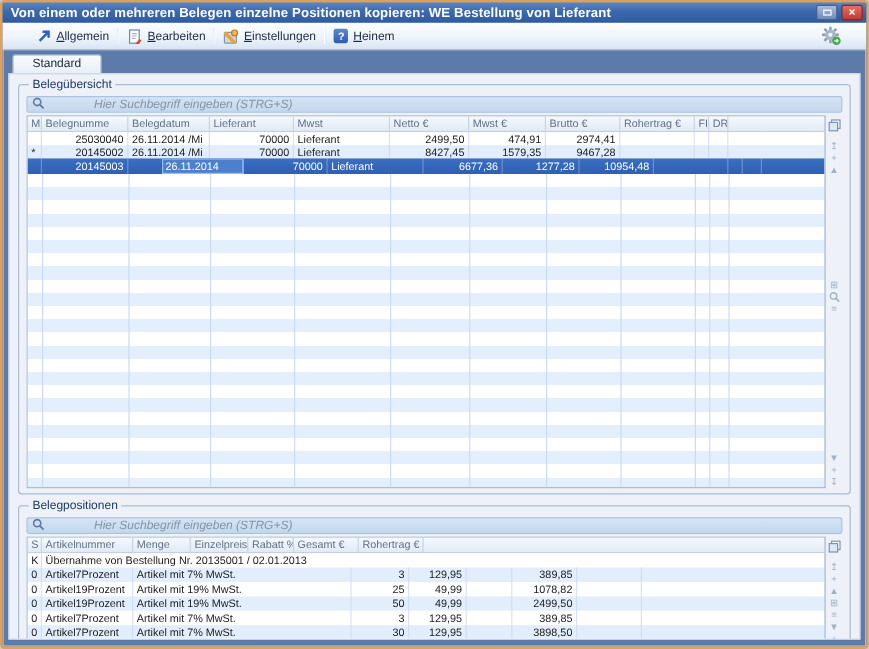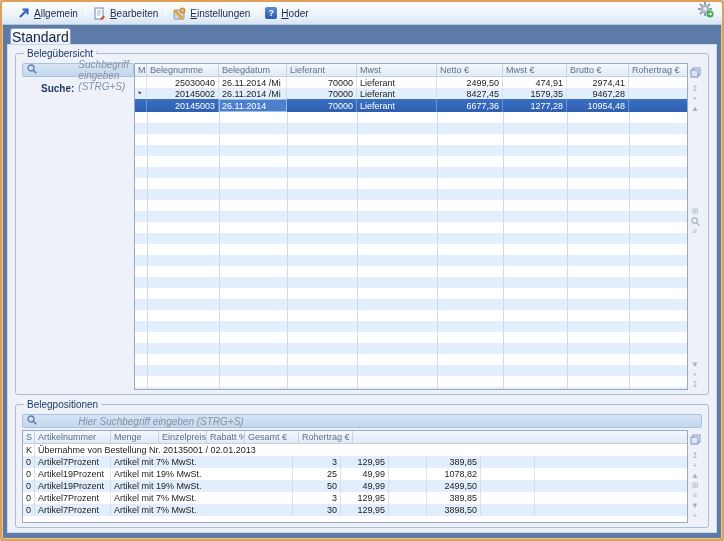--- a/index.html
+++ b/index.html
@@ -20,45 +20,45 @@
   .title { color:#fff; font-size:11px; font-weight:bold; flex:1; white-space:nowrap; overflow:hidden; letter-spacing:.1px; }
   .winbtn { width:18px; height:13px; border-radius:2px; margin-left:3px; display:flex; align-items:center; justify-content:center; cursor:default; }
   .btn-restore { background:linear-gradient(#a9bcd9,#7089b4); border:1px solid #45618f; }
   .btn-restore .box { width:7px; height:5px; border:1px solid #fff; background:transparent; }
   .btn-close { background:linear-gradient(#ea6d5f,#c03a2e); border:1px solid #8c271e; color:#fff; font-size:10px; font-weight:bold; line-height:10px; }
   
   .menubar {
     height:23px; flex:0 0 23px;
     background:linear-gradient(to bottom,#fdfeff 0%,#eef4fb 55%,#d9e5f3 100%);
     border-bottom:1px solid #b7c7da;
-    display:flex; padding:0 8px;
+    display:flex; align-items:center; padding:0 21px;
   }
   .mn-item { display:flex; align-items:center; gap:4px; padding:2px 7px; font-size:10px; color:#1b2a45; cursor:default; }
   .mn-sep { width:1px; height:14px; background:#c2d0e0; border-right:1px solid #fff; }
   .mn-key { text-decoration:underline; }
   .mn-spacer { flex:1; }
   .mn-ico { width:13px; height:13px; display:inline-flex; align-items:center; justify-content:center; }
   .hilfe-ico { width:12px; height:12px; border-radius:2px; background:linear-gradient(#5b8ad2,#2c5cae); color:#fff; font-size:9px; font-weight:bold; display:flex; align-items:center; justify-content:center; }
   
   .workarea { flex:1; display:flex; flex-direction:column; padding:2px 5px 6px 5px; overflow:hidden; }
   .tabstrip { height:17px; flex:0 0 17px; display:flex; align-items:flex-end; padding-left:3px; }
   .tab {
-    height:16px; padding:0 1px; font-size:14px; color:#14233c;
+    height:16px; padding:0 16px; font-size:10px; color:#14233c;
     background:linear-gradient(#fafcfe,#e9eff7);
     border:1px solid #8ea6c4; border-bottom:none; border-radius:3px 3px 0 0;
     display:flex; align-items:center;
   }
   .tabpage {
     flex:1; background:#eef2f8; border:1px solid #cdd9e8;
     padding:4px 7px 4px 7px; display:flex; flex-direction:column; overflow:hidden;
   }
   
   .groupbox { position:relative; border:1px solid #a9bcd3; border-radius:3px; padding:9px 6px 4px 6px; background:#eef2f8; }
   .gb-label { position:absolute; top:-6px; left:8px; padding:0 3px; background:#eef2f8; font-size:10px; color:#1d3a66; }
-  .gb1 { flex:0 0 342px; margin-top:4px; display:flex; flex-direction:row; }
+  .gb1 { flex:0 0 342px; margin-top:4px; display:flex; flex-direction:column; }
   .gb2 { flex:1; margin-top:9px; display:flex; flex-direction:column; }
   
   .searchbar {
     height:14px; flex:0 0 14px; margin-bottom:2px;
     background:linear-gradient(#d6e4f4,#c3d7ee);
     border:1px solid #a9c2de; border-radius:2px;
     display:flex; align-items:center; gap:4px; padding:0 4px; font-size:10px;
   }
   .search-label { font-weight:bold; color:#1d3a66;margin-top:36px; }
   .search-ph { font-style:italic; color:#8593a6; }
@@ -67,21 +67,21 @@
   .grid { flex:1; border:1px solid #93abc9; background:#fff; display:flex; flex-direction:column; overflow:hidden; }
   .hrow { display:flex; height:13px; flex:0 0 13px; background:linear-gradient(#f5f9fd,#e1eaf4); border-bottom:1px solid #c2d0e1; font-size:9px; color:#5f7189; }
   .hrow .c { border-right:1px solid #c6d4e4; display:flex; align-items:center; padding:0 3px; overflow:hidden; white-space:nowrap; }
   .r { display:flex; height:11px; flex:0 0 11px; font-size:9px; color:#1c1c1c; background:#fff; }
   .r.alt { background:#e2eefb; }
   .r .c { border-right:1px solid #d8e4f1; display:flex; align-items:center; padding:0 3px; overflow:hidden; white-space:nowrap; }
   .r.alt .c { border-right-color:#cfdfef; }
   .num { justify-content:flex-end; }
   .r.sel { background:linear-gradient(#3a6fc2,#2e5fb2); color:#fff; height:13px; flex:0 0 13px; }
   .r.sel .c { border-right-color:rgba(255,255,255,.28); }
-  .cell-focus { background:#4d80cc; outline:1px solid #9cbce8; outline-offset:-1px; }
+  .cell-focus { background:#4d80cc; outline:1px solid #9cbce8; outline-offset:-1px;margin-left:28px; }
   
   .cm{width:12px;flex:0 0 12px}.cbn{width:72px;flex:0 0 72px}.cbd{width:68px;flex:0 0 68px}
   .can{width:70px;flex:0 0 70px}.cna{width:80px;flex:0 0 80px}.cne{width:66px;flex:0 0 66px}
   .cmw{width:64px;flex:0 0 64px}.cbr{width:62px;flex:0 0 62px}.cro{width:62px;flex:0 0 62px}
   .cfi{width:12px;flex:0 0 12px}.cdr{width:16px;flex:0 0 16px}.cfx{flex:1;border-right:none !important}
   
   .cs{width:12px;flex:0 0 12px}.car{width:76px;flex:0 0 76px}.ctx{width:182px;flex:0 0 182px}
   .cme{width:48px;flex:0 0 48px}.cep{width:48px;flex:0 0 48px}.crb{width:38px;flex:0 0 38px}
   .cge{width:54px;flex:0 0 54px}.cr2{width:54px;flex:0 0 54px}.cspan{flex:1;border-right:none !important}
   
@@ -101,20 +101,29 @@
   .strip .ic { font-size:8px; line-height:10px; height:10px; cursor:default; }
   .strip .sp1 { flex:6; } .strip .sp2 { flex:8; }
   .copy-ico { margin-bottom:2px; }
   
 </style>
 </head>
 <body>
 
 <div class="window">
 
+  <div class="titlebar">
+    <div class="title">Von einem oder mehreren Belegen einzelne Positionen kopieren: WE Bestellung von Lieferant</div>
+    <div class="winbtn btn-restore">
+        <div class="box"></div>
+      </div>
+    <div class="winbtn btn-close">
+        <span>×</span>
+      </div>
+  </div>
 
   <div class="menubar">
     <div class="mn-item">
       <span class="mn-ico">
         <svg width="12" height="12" viewBox="0 0 12 12">
             <path d="M2 10 L9 3 M4.5 2.5 L9.5 2.5 L9.5 7.5" stroke="#2b5fc0" stroke-width="2" fill="none"></path>
           </svg>
       </span>
       <span><span class="mn-key">A</span><span>llgemein</span></span>
     </div>
@@ -136,21 +145,21 @@
             <rect x="1" y="3" width="10" height="9" rx="1" fill="#cfd8e4" stroke="#8296ae"></rect>
             <path d="M2 4 L9 11" stroke="#e8a33d" stroke-width="3" stroke-linecap="round"></path>
             <circle cx="9.5" cy="3.5" r="2.5" fill="#f4b655" stroke="#b97a1f"></circle>
           </svg>
       </span>
       <span><span class="mn-key">E</span><span>instellungen</span></span>
     </div>
     <div class="mn-sep"></div>
     <div class="mn-item">
       <span class="hilfe-ico">?</span>
-      <span><span class="mn-key">H</span><span>oder</span></span>
+      <span><span class="mn-key">H</span><span>einem</span></span>
     </div>
     <div class="mn-spacer"></div>
     <span class="mn-ico" style="width:16px;height:16px;">
       <svg width="16" height="16" viewBox="0 0 16 16">
         <g stroke="#8e9dae" stroke-width="2">
             <line x1="7" y1="0" x2="7" y2="3"></line>
             <line x1="7" y1="11" x2="7" y2="14"></line>
             <line x1="0" y1="7" x2="3" y2="7"></line>
             <line x1="11" y1="7" x2="14" y2="7"></line>
             <line x1="2" y1="2" x2="4" y2="4"></line>

